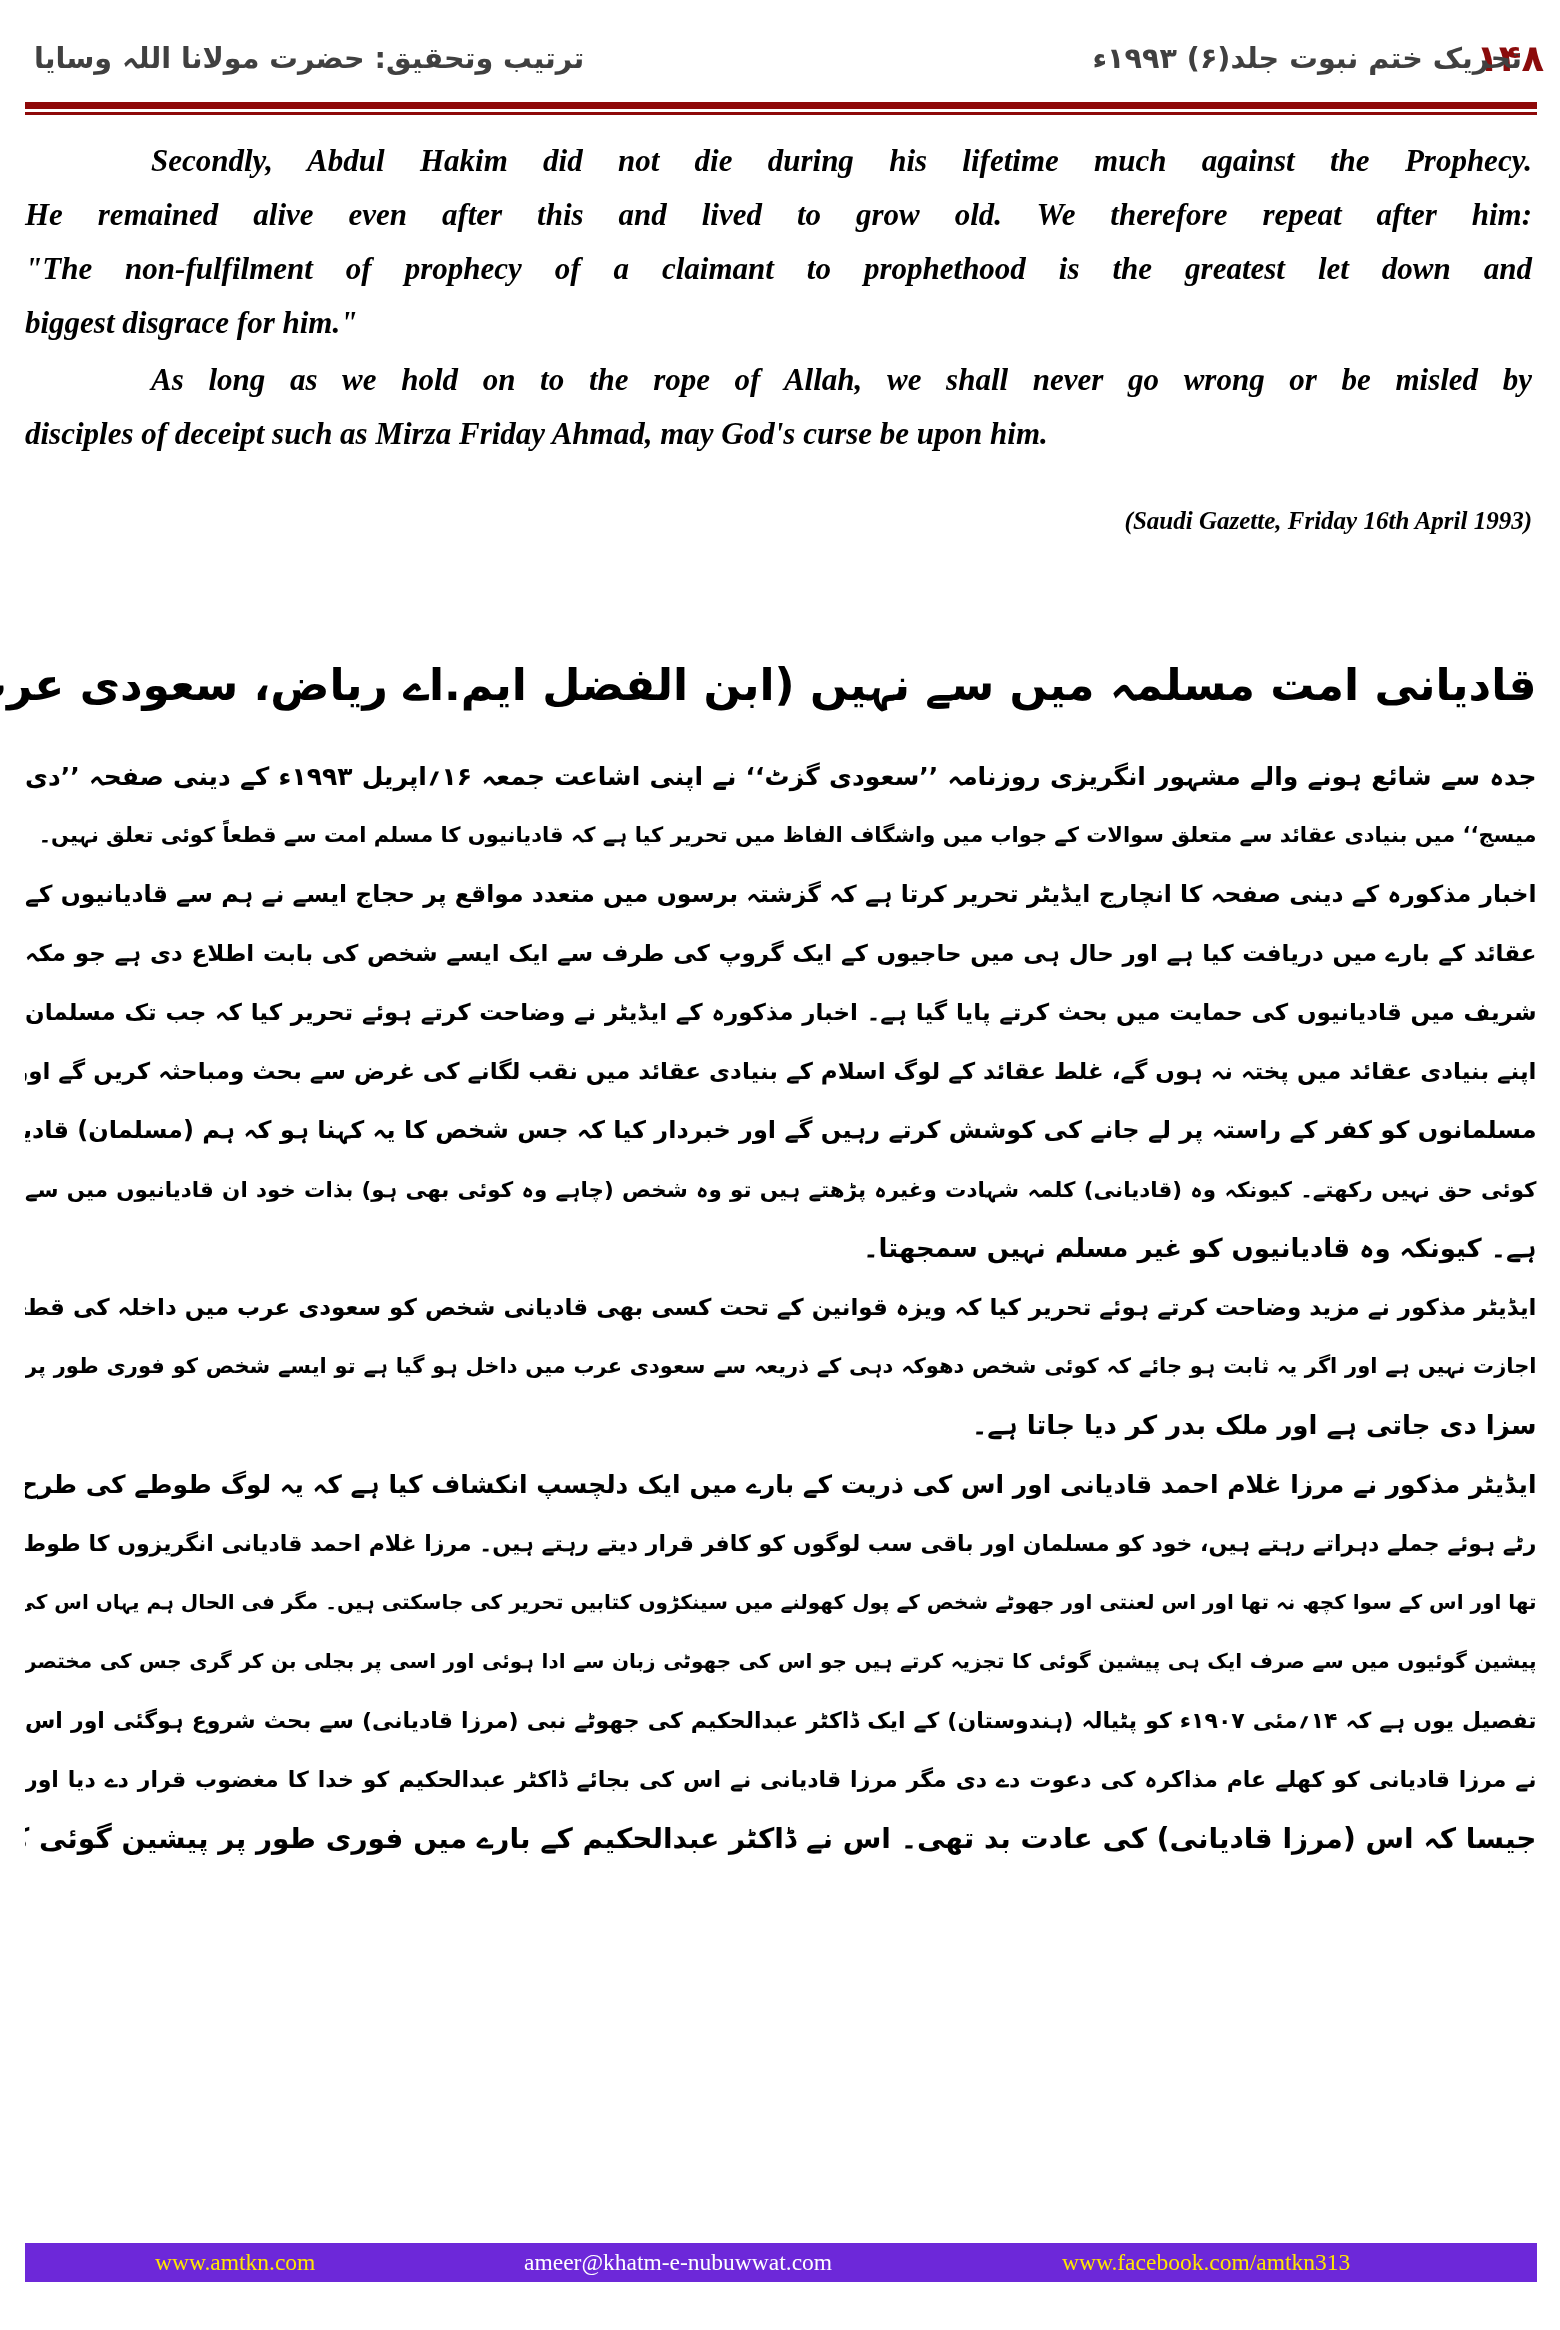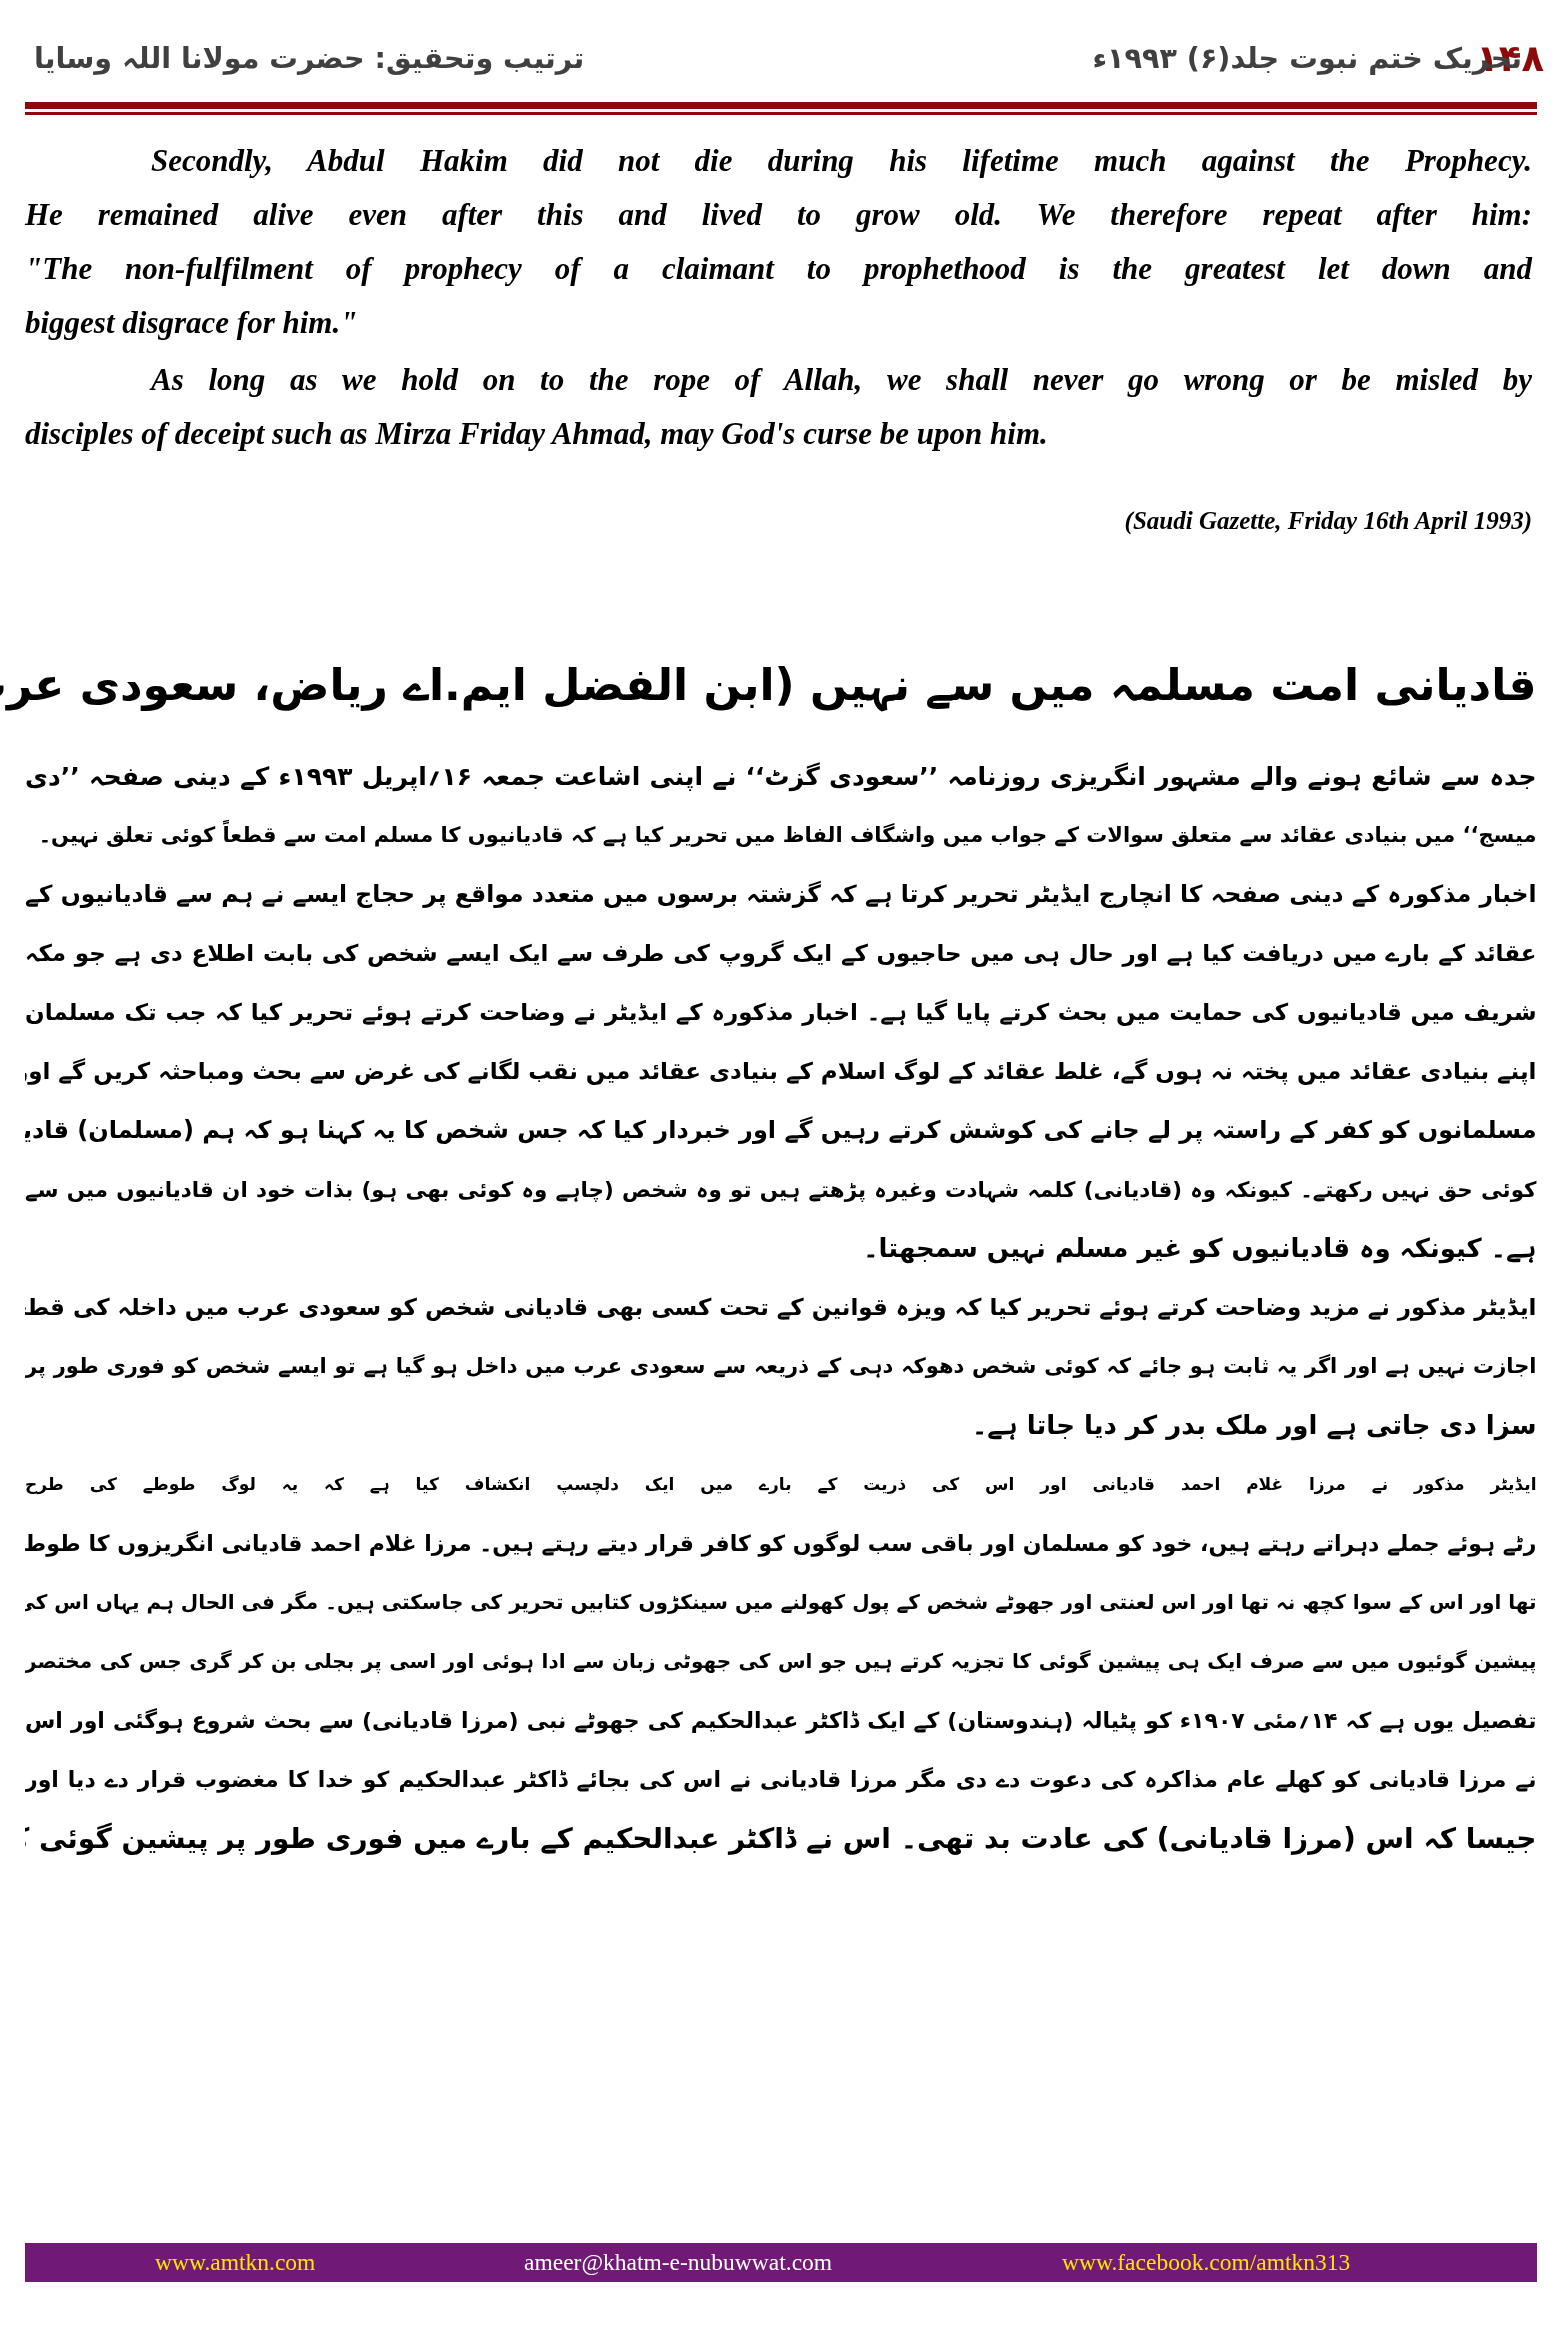--- a/index.html
+++ b/index.html
@@ -12,21 +12,21 @@
   .rule-thin { position: absolute; left: 25px; right: 23.5px; top: 112px; height: 2.5px; background: #8e0909; }
   .en { position: absolute; left: 25px; right: 28px; font-family: "Liberation Serif", serif; font-style: italic; font-weight: bold; font-size: 31px; color: #000; line-height: 54px; text-align: justify; }
   .en .ln { display: block; white-space: nowrap; text-align: justify; text-align-last: justify; }
   .en .ln.last { text-align-last: left; }
   .en .ln.indent { padding-left: 126px; }
   .cite { position: absolute; right: 28px; top: 504px; font-family: "Liberation Serif", serif; font-style: italic; font-weight: bold; font-size: 25px; line-height: 34px; }
   .ur-head { position: absolute; right: 23.5px; top: 647px; direction: rtl; font-family: "DejaVu Sans", sans-serif; font-weight: bold; font-size: 44px; line-height: 76px; white-space: nowrap; color: #000; }
   .ur { position: absolute; left: 25px; right: 23.5px; top: 747px; direction: rtl; font-family: "DejaVu Sans", sans-serif; font-weight: bold; font-size: 26px; color: #000; }
   .ur .ln { display: block; height: 59px; line-height: 59px; white-space: nowrap; overflow: hidden; text-align: justify; text-align-last: justify; }
   .ur .ln.last { text-align-last: right; }
-  .footer { position: absolute; left: 25px; right: 23.5px; top: 2243px; height: 39px; background: #701a75; font-family: "Liberation Serif", serif; font-size: 23.5px; line-height: 39px; }
+  .footer { position: absolute; left: 25px; right: 23.5px; top: 2243px; height: 39px; background: #6d28d9; font-family: "Liberation Serif", serif; font-size: 23.5px; line-height: 39px; }
   .footer span { position: absolute; top: 0; white-space: nowrap; }
   .f1 { left: 130px; color: #ffe600; }
   .f2 { left: 499px; color: #ffffff; }
   .f3 { left: 1037px; color: #ffe600; }
 </style>
 </head>
 <body>
 
 <div class="hdr hdr-left">ترتیب وتحقیق: حضرت مولانا اللہ وسایا</div>
 <div class="hdr hdr-page">۱۴۸</div>
@@ -54,21 +54,21 @@
   <span class="ln" style="font-size: 23.5px;">اخبار مذکورہ کے دینی صفحہ کا انچارج ایڈیٹر تحریر کرتا ہے کہ گزشتہ برسوں میں متعدد مواقع پر حجاج ایسے نے ہم سے قادیانیوں کے</span>
   <span class="ln" style="font-size: 23px;">عقائد کے بارے میں دریافت کیا ہے اور حال ہی میں حاجیوں کے ایک گروپ کی طرف سے ایک ایسے شخص کی بابت اطلاع دی ہے جو مکہ</span>
   <span class="ln" style="font-size: 23px;">شریف میں قادیانیوں کی حمایت میں بحث کرتے پایا گیا ہے۔ اخبار مذکورہ کے ایڈیٹر نے وضاحت کرتے ہوئے تحریر کیا کہ جب تک مسلمان</span>
   <span class="ln" style="font-size: 23px;">اپنے بنیادی عقائد میں پختہ نہ ہوں گے، غلط عقائد کے لوگ اسلام کے بنیادی عقائد میں نقب لگانے کی غرض سے بحث ومباحثہ کریں گے اور</span>
   <span class="ln" style="font-size: 24px;">مسلمانوں کو کفر کے راستہ پر لے جانے کی کوشش کرتے رہیں گے اور خبردار کیا کہ جس شخص کا یہ کہنا ہو کہ ہم (مسلمان) قادیانیوں کو کافر کہنے کا</span>
   <span class="ln" style="font-size: 21.4px;">کوئی حق نہیں رکھتے۔ کیونکہ وہ (قادیانی) کلمہ شہادت وغیرہ پڑھتے ہیں تو وہ شخص (چاہے وہ کوئی بھی ہو) بذات خود ان قادیانیوں میں سے</span>
   <span class="ln last" style="font-size: 26px;">ہے۔ کیونکہ وہ قادیانیوں کو غیر مسلم نہیں سمجھتا۔</span>
   <span class="ln" style="font-size: 23px;">ایڈیٹر مذکور نے مزید وضاحت کرتے ہوئے تحریر کیا کہ ویزہ قوانین کے تحت کسی بھی قادیانی شخص کو سعودی عرب میں داخلہ کی قطعاً</span>
   <span class="ln" style="font-size: 21px;">اجازت نہیں ہے اور اگر یہ ثابت ہو جائے کہ کوئی شخص دھوکہ دہی کے ذریعہ سے سعودی عرب میں داخل ہو گیا ہے تو ایسے شخص کو فوری طور پر</span>
   <span class="ln last" style="font-size: 26px;">سزا دی جاتی ہے اور ملک بدر کر دیا جاتا ہے۔</span>
-  <span class="ln" style="font-size: 17px;">ایڈیٹر مذکور نے مرزا غلام احمد قادیانی اور اس کی ذریت کے بارے میں ایک دلچسپ انکشاف کیا ہے کہ یہ لوگ طوطے کی طرح</span>
+  <span class="ln" style="font-size: 25px;">ایڈیٹر مذکور نے مرزا غلام احمد قادیانی اور اس کی ذریت کے بارے میں ایک دلچسپ انکشاف کیا ہے کہ یہ لوگ طوطے کی طرح</span>
   <span class="ln" style="font-size: 22px;">رٹے ہوئے جملے دہراتے رہتے ہیں، خود کو مسلمان اور باقی سب لوگوں کو کافر قرار دیتے رہتے ہیں۔ مرزا غلام احمد قادیانی انگریزوں کا طوطا</span>
   <span class="ln" style="font-size: 20px;">تھا اور اس کے سوا کچھ نہ تھا اور اس لعنتی اور جھوٹے شخص کے پول کھولنے میں سینکڑوں کتابیں تحریر کی جاسکتی ہیں۔ مگر فی الحال ہم یہاں اس کی</span>
   <span class="ln" style="font-size: 20px;">پیشین گوئیوں میں سے صرف ایک ہی پیشین گوئی کا تجزیہ کرتے ہیں جو اس کی جھوٹی زبان سے ادا ہوئی اور اسی پر بجلی بن کر گری جس کی مختصر</span>
   <span class="ln" style="font-size: 22px;">تفصیل یوں ہے کہ ۱۴؍مئی ۱۹۰۷ء کو پٹیالہ (ہندوستان) کے ایک ڈاکٹر عبدالحکیم کی جھوٹے نبی (مرزا قادیانی) سے بحث شروع ہوگئی اور اس</span>
   <span class="ln" style="font-size: 22px;">نے مرزا قادیانی کو کھلے عام مذاکرہ کی دعوت دے دی مگر مرزا قادیانی نے اس کی بجائے ڈاکٹر عبدالحکیم کو خدا کا مغضوب قرار دے دیا اور</span>
   <span class="ln" style="font-size: 28px;">جیسا کہ اس (مرزا قادیانی) کی عادت بد تھی۔ اس نے ڈاکٹر عبدالحکیم کے بارے میں فوری طور پر پیشین گوئی کر دی کہ جو اس (مرزا) کی</span>
 </div>
 
 <div class="footer">
   <span class="f1">www.amtkn.com</span>

